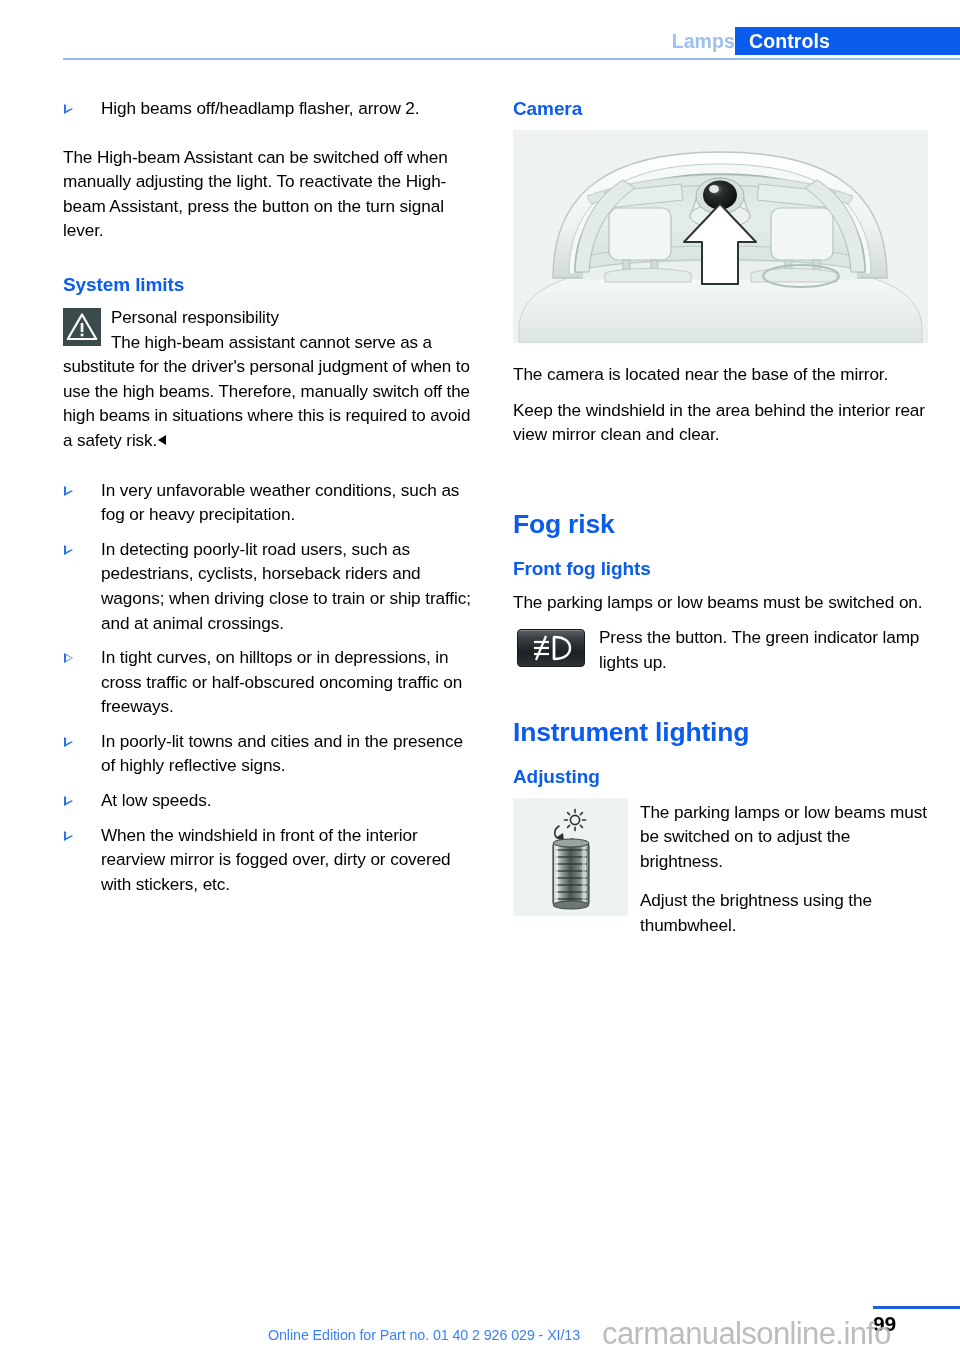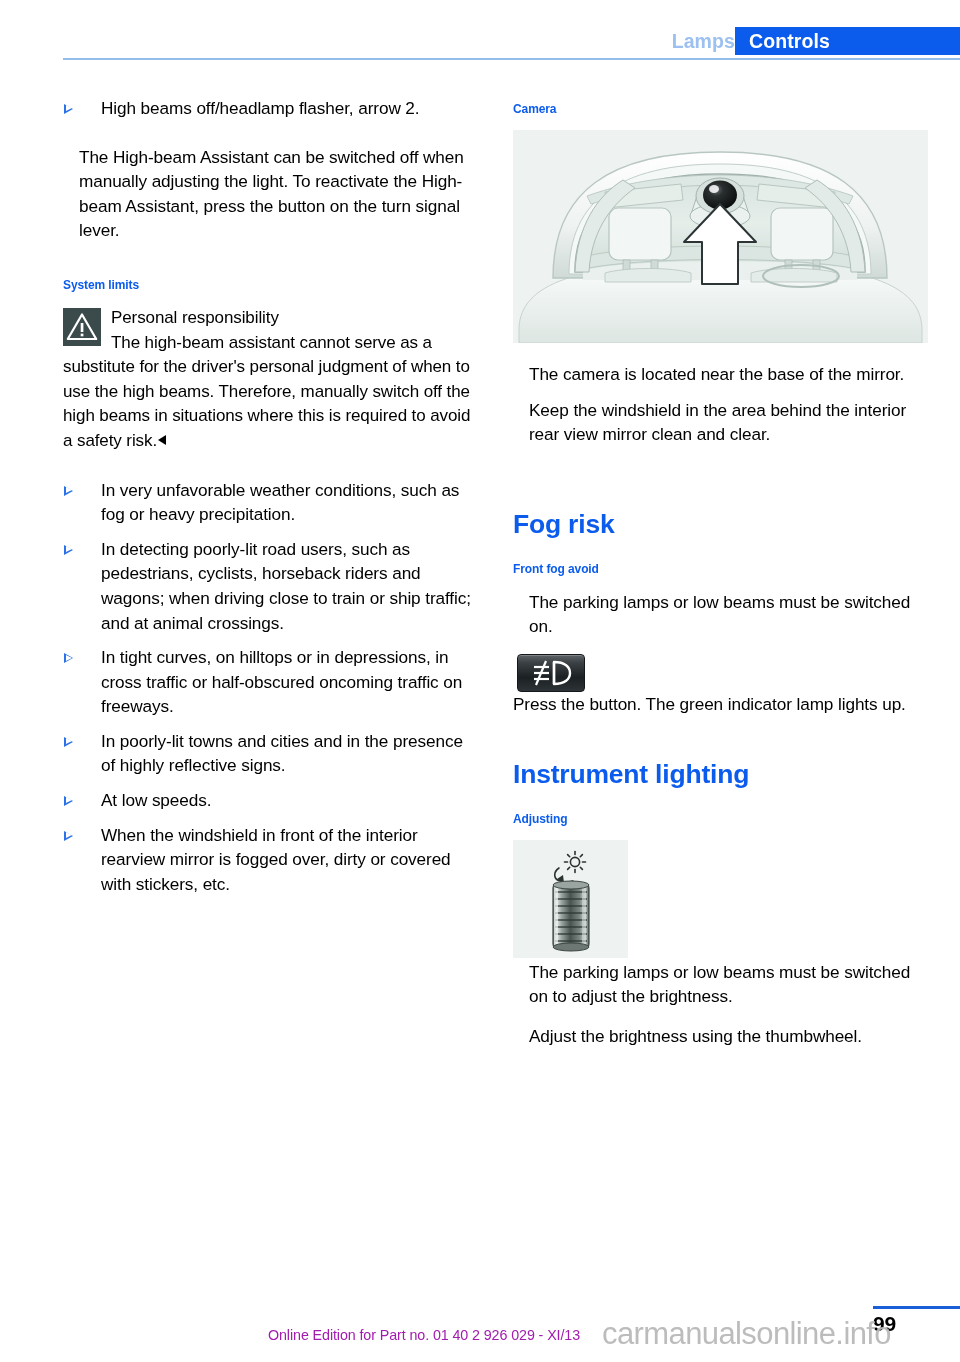--- a/index.html
+++ b/index.html
@@ -64,39 +64,39 @@
   .col {
     position: absolute;
     top: 96px;
     width: 415px;
   }
   .col-left  { left: 63px;  }
   .col-right { left: 513px; }
 
   
   p {
-    margin: 0 0 17px 16px;
+    margin: 0 0 17px 0;
     font-size: 17.2px;
     line-height: 24.6px;
     letter-spacing: -0.1px;
   }
   p.tight { margin-bottom: 11px; }
   p.last  { margin-bottom: 0; }
 
   h1.chapter-title {
     margin: 0 0 16px 0;
     font-size: 26.5px;
     line-height: 32px;
     font-weight: bold;
     color: #0b5ced;
     letter-spacing: -0.2px;
   }
   h2.section-title {
     margin: 0 0 8px 0;
-    font-size: 12px;
+    font-size: 19px;
     line-height: 26px;
     font-weight: bold;
     color: #0b5ced;
     letter-spacing: -0.1px;
   }
   .spacer-lg { height: 44px; }
   .spacer-md { height: 24px; }
   .spacer-sm { height: 12px; }
 
   .pagelink { color: #0b5ced; }
@@ -174,21 +174,20 @@
     margin-bottom: 19px;
     position: relative;
     overflow: hidden;
   }
 
   
   .icon-row {
     display: flex;
     align-items: flex-start;
     margin-bottom: 17px;
-    flex-direction: column;
   }
   .fog-button {
     flex: 0 0 auto;
     width: 66px;
     height: 36px;
     border-radius: 4px;
     margin: 4px 14px 0 4px;
     background: linear-gradient(180deg,#5d6366 0%,#3a4043 22%,#1b2023 62%,#2d3336 100%);
     border: 1px solid #14181a;
     box-shadow: inset 0 1px 0 rgba(255,255,255,0.22);
@@ -233,21 +232,21 @@
     font-size: 21px;
     font-weight: bold;
     color: #000;
     letter-spacing: -0.2px;
   }
   .footer-edition {
     position: absolute;
     left: 268px;
     top: 1327px;
     font-size: 14.3px;
-    color: #a21caf;
+    color: #3b82f6;
     letter-spacing: -0.1px;
     white-space: nowrap;
   }
   .watermark {
     position: absolute;
     left: 602px;
     top: 1316px;
     font-size: 31px;
     color: #b9b9b9;
     letter-spacing: -0.6px;
@@ -398,21 +397,21 @@
     </svg>
   </div>
 
   <p class="tight">The camera is located near the base of the mirror.</p>
   <p>Keep the windshield in the area behind the interior rear view mirror clean and clear.</p>
 
   <div class="spacer-lg"></div>
 
   <h1 class="chapter-title">Fog risk</h1>
 
-  <h2 class="section-title">Front fog avoid</h2>
+  <h2 class="section-title">Front fog lights</h2>
   <p class="tight">The parking lamps or low beams must be switched on.</p>
 
   <div class="icon-row">
     <div class="fog-button">
       <svg width="66" height="36" viewBox="0 0 66 36" aria-hidden="true">
 
         <path d="M36 7 C 47 7, 52 12, 52 18 C 52 24, 47 29, 36 29 L 36 7 Z" fill="none" stroke="#ffffff" stroke-width="2.4" stroke-linejoin="round"></path>
         <line x1="36" y1="7" x2="36" y2="29" stroke="#ffffff" stroke-width="2.4"></line>
 
         <line x1="16" y1="12" x2="31" y2="12" stroke="#ffffff" stroke-width="2.2"></line>

